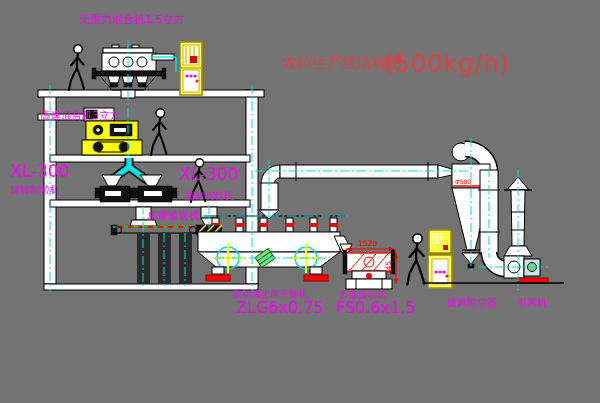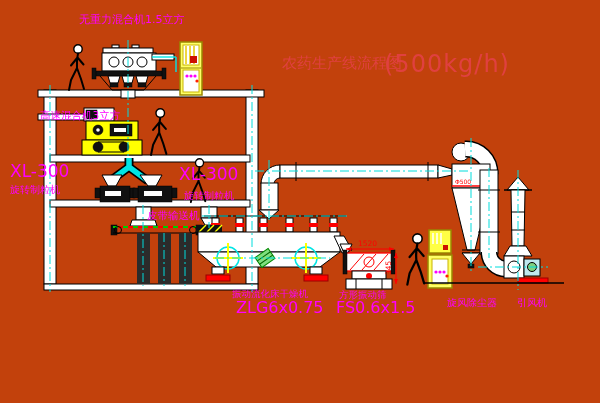--- a/index.html
+++ b/index.html
@@ -1,16 +1,16 @@
 <!DOCTYPE html>
 <html><head>
 <meta charset="utf-8">
 <style>
   html,body{margin:0;padding:0;background:#888;}
-  #stage{position:relative;width:600px;height:403px;background:#c2410c;overflow:hidden;
+  #stage{position:relative;width:600px;height:403px;background:#737373;overflow:hidden;
          font-family:"DejaVu Sans",sans-serif;}
   svg{position:absolute;left:0;top:0;}
   text{font-family:"DejaVu Sans","Liberation Sans",sans-serif;}
   .lbl{fill:#ff00ff;}
   .ttl{fill:#e04040;}
   .dim{fill:#ff0000;}
   .blk{stroke:#000;fill:#fff;stroke-width:1;}
   .blkn{stroke:#000;fill:none;stroke-width:1;}
   .dark{fill:#111;stroke:#000;stroke-width:0.5;}
   .yel{fill:#ffff00;stroke:#000;stroke-width:1;}

